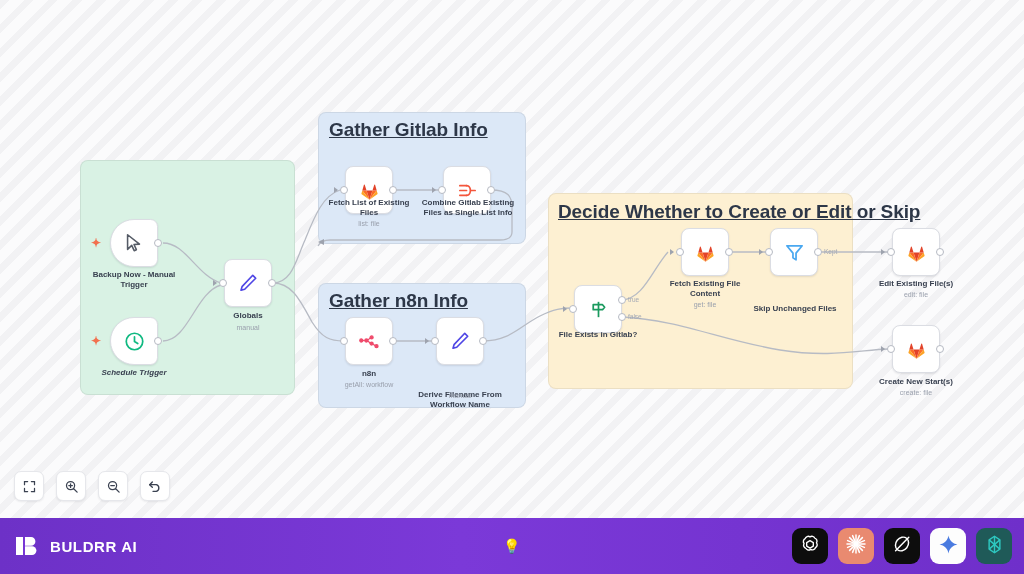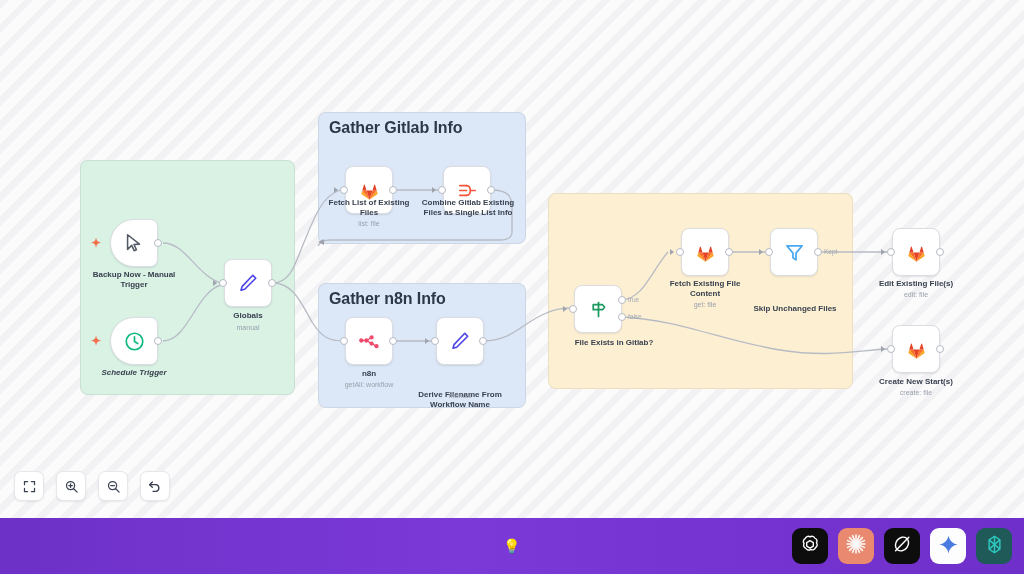--- a/index.html
+++ b/index.html
@@ -26,25 +26,26 @@
   #wires { position: absolute; left: 0; top: 0; width: 1024px; height: 518px; pointer-events: none; }
 
   
   .group {
     position: absolute;
     border-radius: 8px;
     border: 1px solid rgba(0,0,0,0.07);
   }
   .group-title {
     position: absolute;
-    font-size: 16px;
+    font-size: 19px;
     font-weight: bold;
     color: #2d3748;
     letter-spacing: -0.1px;
     white-space: nowrap;
+    text-decoration: underline;
   }
   .g-green { background: #d9f2e4; }
   .g-blue  { background: #dce8f7; }
   .g-amber { background: #fdf0d2; }
 
   
   .node {
     position: absolute;
     width: 48px; height: 48px;
     background: #ffffff;
@@ -152,20 +153,21 @@
 
     <div class="group g-green" style="left:80px; top:160px; width:215px; height:235px;"></div>
 
     <div class="group g-blue" style="left:318px; top:112px; width:208px; height:132px;"></div>
     <div class="group-title" style="left:329px; top:119px;">Gather Gitlab Info</div>
 
     <div class="group g-blue" style="left:318px; top:283px; width:208px; height:125px;"></div>
     <div class="group-title" style="left:329px; top:290px;">Gather n8n Info</div>
 
     <div class="group g-amber" style="left:548px; top:193px; width:305px; height:196px;"></div>
+    <div class="group-title" style="left:558px; top:201px;">Decide Whether to Create or Edit or Skip</div>
 
     <svg id="wires" viewBox="0 0 1024 518">
       <g fill="none" stroke="#b7bbc4" stroke-width="1.3">
 
         <path d="M163,243 C186,243 196,275 221,283"></path>
 
         <path d="M163,341 C188,341 196,292 221,285"></path>
 
         <path d="M273,283 C292,283 296,260 305,240 C314,218 322,196 340,190"></path>
         <path d="M273,283 C292,283 300,300 312,322 C322,338 330,341 344,341"></path>
@@ -305,21 +307,21 @@
           <path d="M6.5 7 H16.2 L18.4 9.6 L16.2 12.2 H6.5 Z"></path>
         </svg>
       </span>
     </div>
     <div class="arrow-in" style="left:563px; top:306px;"></div>
     <div class="port" style="left:569px; top:305px;"></div>
     <div class="port" style="left:618px; top:296px;"></div>
     <span class="port-label" style="left:628px; top:296px;">true</span>
     <div class="port" style="left:618px; top:313px;"></div>
     <span class="port-label" style="left:628px; top:313px;">false</span>
-    <div class="node-label" style="left:552px; top:338px; width:92px;margin-left:16px;">File Exists in Gitlab?</div>
+    <div class="node-label" style="left:552px; top:330px; width:92px;">File Exists in Gitlab?</div>
 
     <div class="node" style="left:681px; top:228px;">
       <span>
         <svg width="23" height="23" viewBox="0 0 24 24">
           <path d="M12 21.6 L15.1 12.1 H8.9 Z" fill="#e24329"></path>
           <path d="M12 21.6 L8.9 12.1 H4.5 Z" fill="#fc6d26"></path>
           <path d="M4.5 12.1 L3.6 15 a0.7 0.7 0 0 0 0.27 0.8 L12 21.6 Z" fill="#fca326"></path>
           <path d="M4.5 12.1 H8.9 L7 6.1 a0.42 0.42 0 0 0 -0.8 0 Z" fill="#e24329"></path>
           <path d="M12 21.6 L15.1 12.1 h4.4 Z" fill="#fc6d26"></path>
           <path d="M19.5 12.1 l0.9 2.9 a0.7 0.7 0 0 1 -0.27 0.8 L12 21.6 Z" fill="#fca326"></path>
@@ -422,20 +424,31 @@
             <path d="M4 10 H14 a5.2 5.2 0 0 1 0 10 H9"></path>
           </svg>
         </span>
       </div>
     </div>
 
   </div>
 
   <div id="footer">
 
+    <div id="brand">
+      <span id="brand-mark">
+        <svg width="26" height="26" viewBox="0 0 26 26">
+          <rect x="2" y="4" width="7" height="18" fill="#ffffff"></rect>
+          <path d="M11 4 H17 a4.4 4.4 0 0 1 0 8.8 H11 Z" fill="#ffffff"></path>
+          <path d="M11 13.2 H18 a4.4 4.4 0 0 1 0 8.8 H11 Z" fill="#ffffff"></path>
+          <rect x="9.3" y="4" width="1.6" height="18" fill="#7b39d8"></rect>
+        </svg>
+      </span>
+      <span id="brand-name">BULDRR AI</span>
+    </div>
 
     <div id="cta">
       <span id="bulb">💡</span>
     </div>
 
     <div id="ai-icons">
       <div class="ai-icon" style="background:#0d0d0d;">
         <span>
           <svg width="22" height="22" viewBox="0 0 24 24" fill="none" stroke="#ffffff" stroke-width="1.5" stroke-linejoin="round">
             <path d="M12 4.2 a3.5 3.5 0 0 1 5.2 1.3 a3.5 3.5 0 0 1 1.9 5.2 a3.5 3.5 0 0 1 -1.2 5.3 a3.5 3.5 0 0 1 -5.2 1.9 a3.5 3.5 0 0 1 -5.3 -1.2 a3.5 3.5 0 0 1 -1.9 -5.2 a3.5 3.5 0 0 1 1.2 -5.3 A3.5 3.5 0 0 1 12 4.2 Z"></path>

